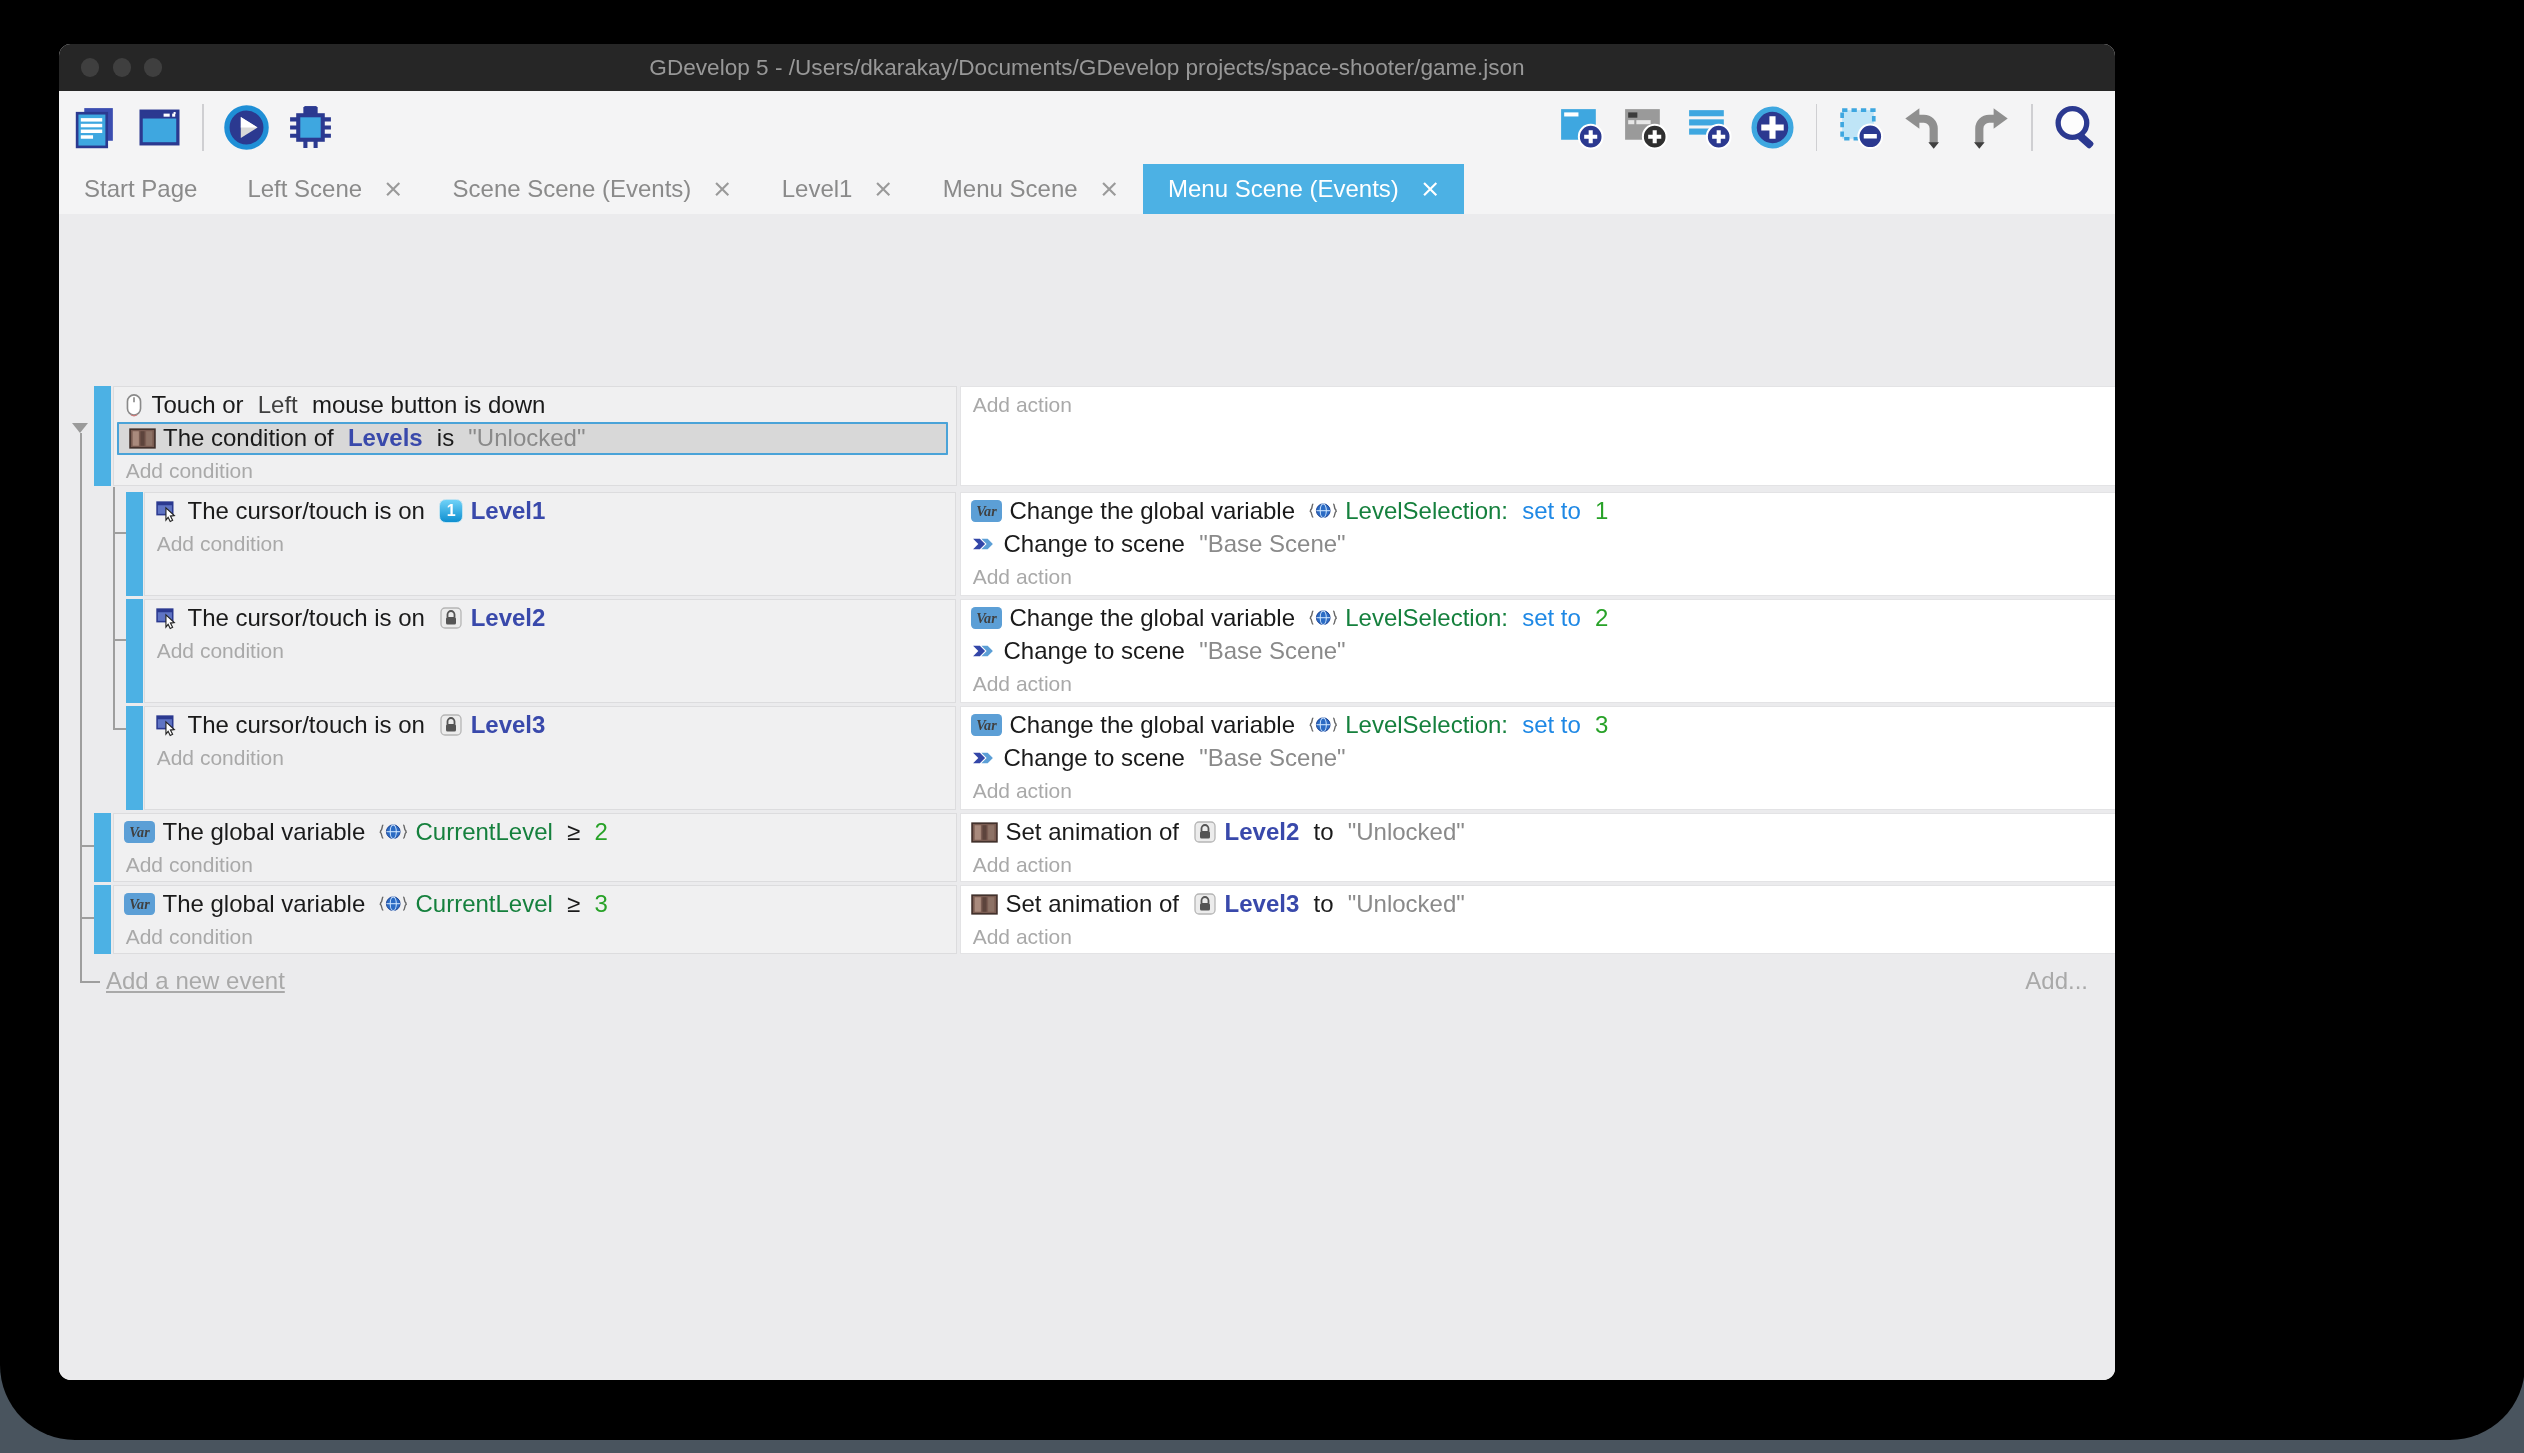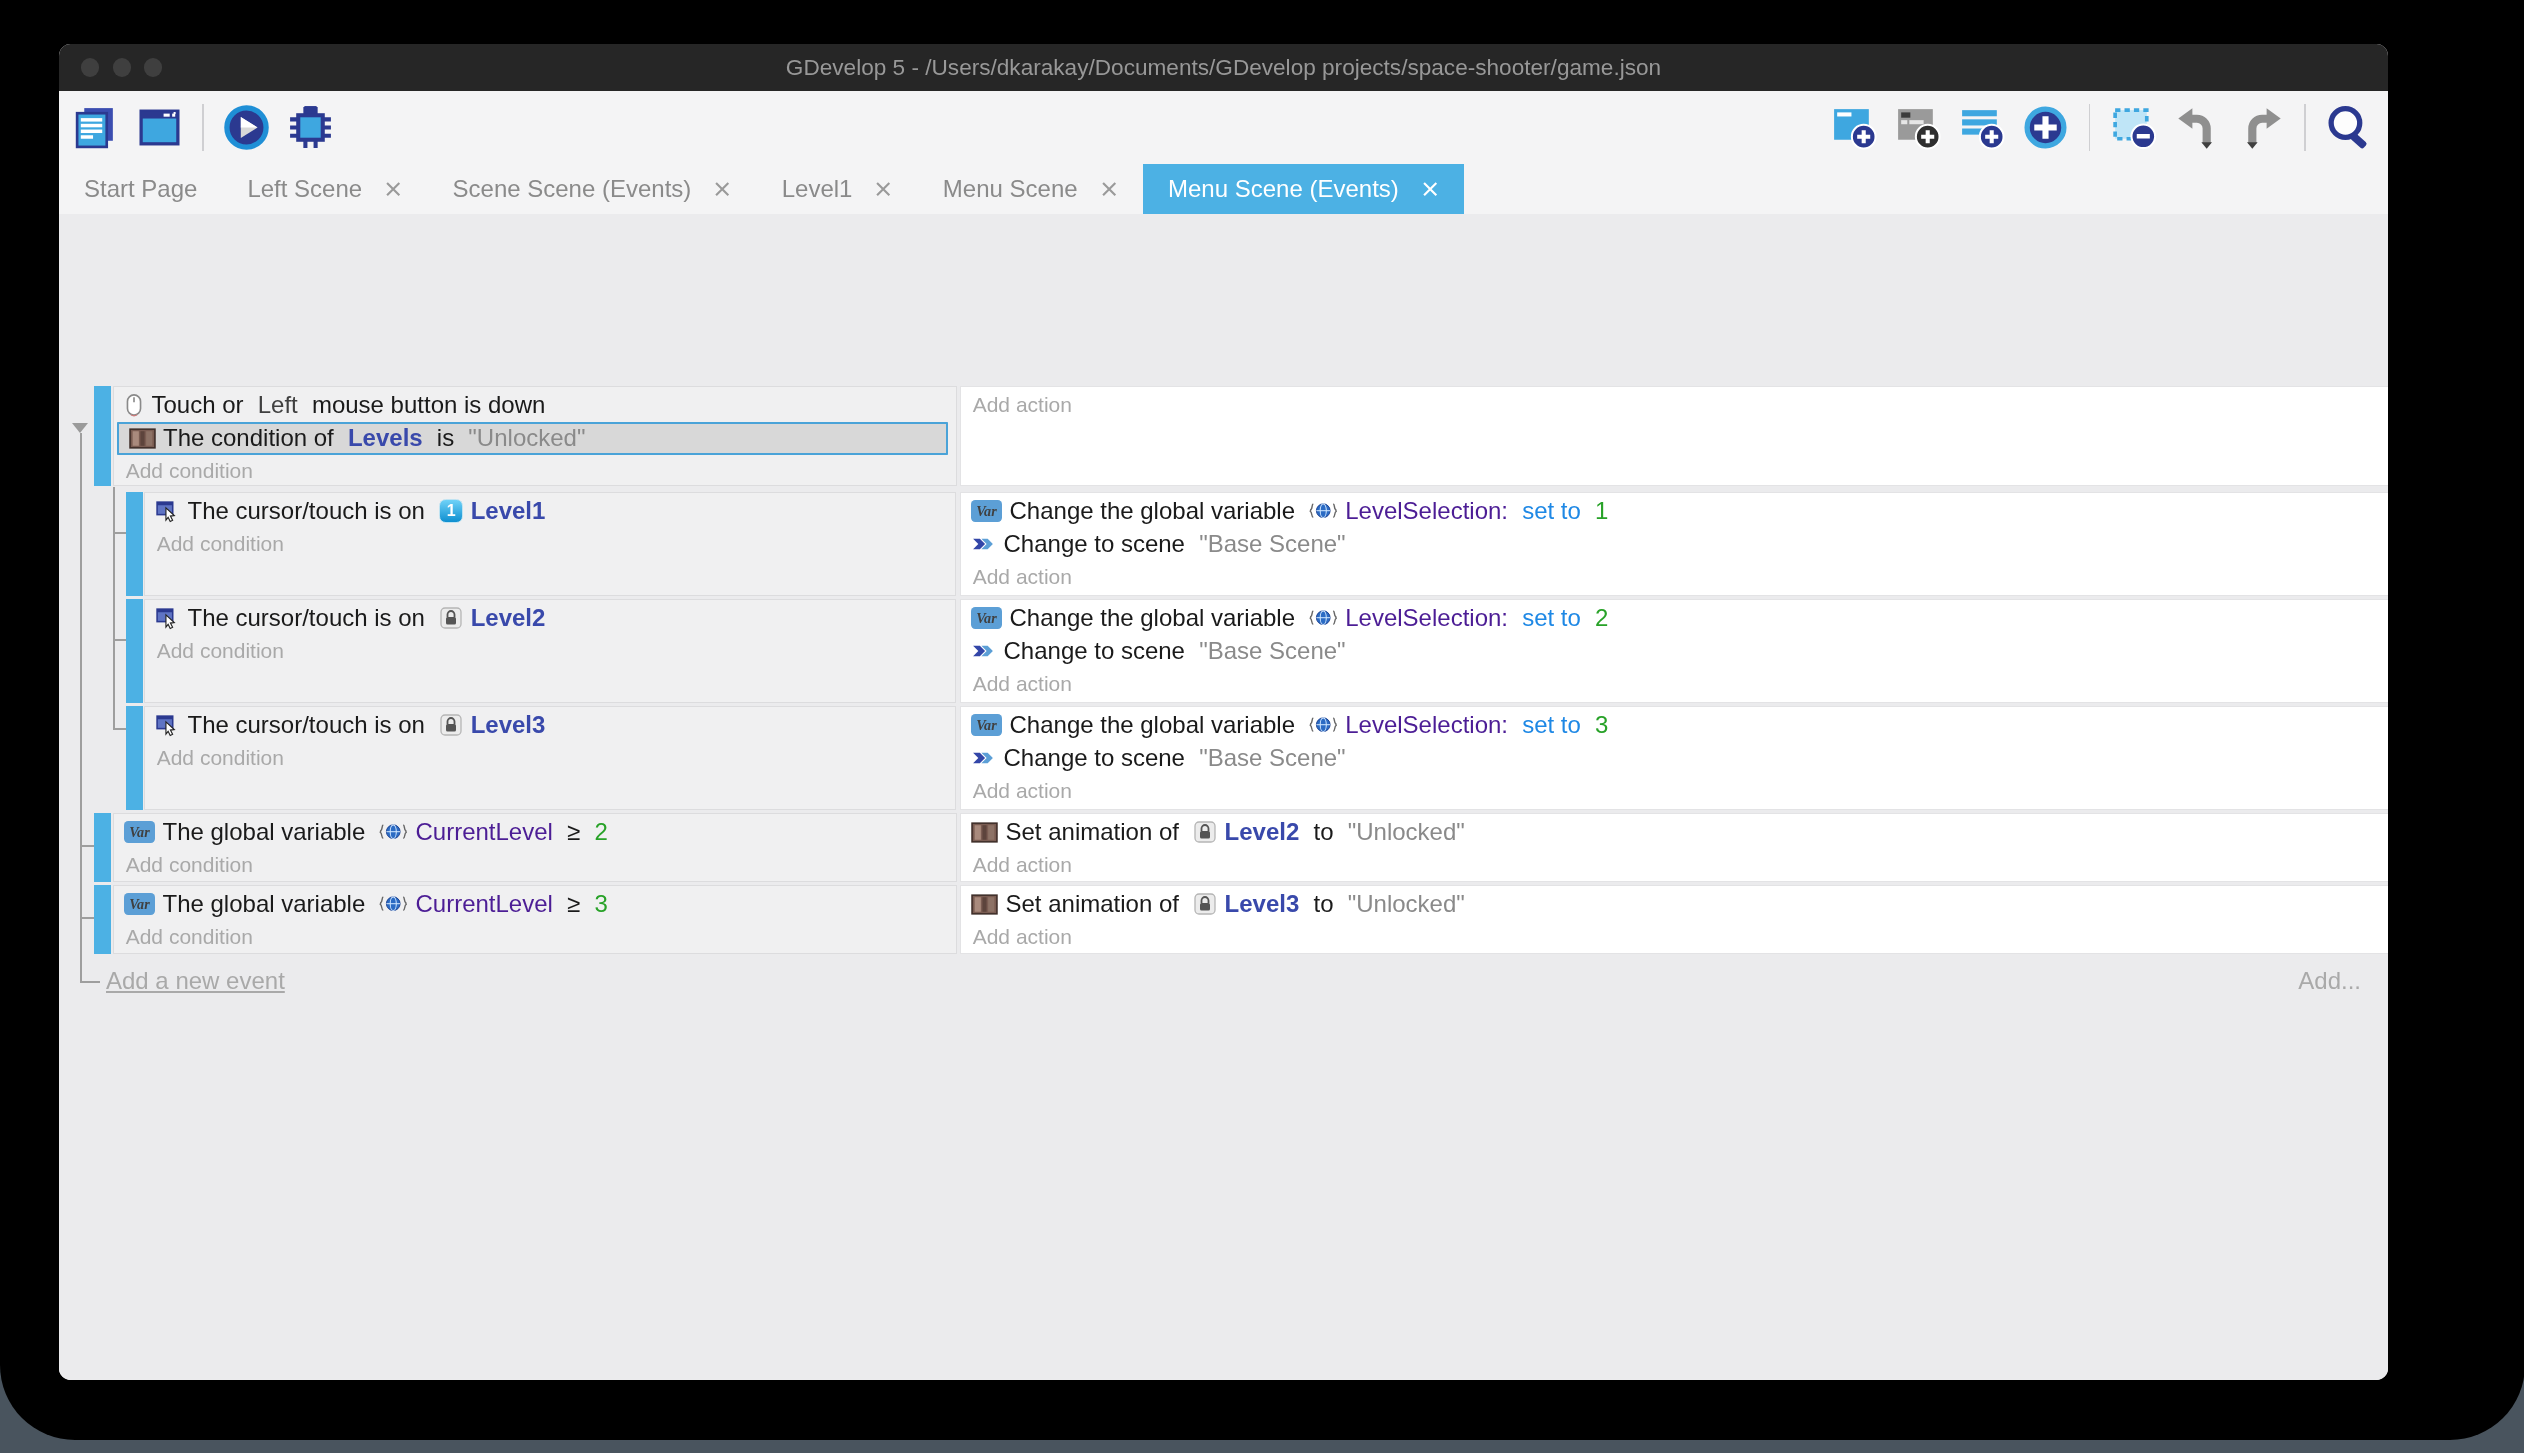--- a/index.html
+++ b/index.html
@@ -1,19 +1,19 @@
 <!DOCTYPE html>
 <html style="font-size:13.4px"><head>
 <meta charset="utf-8">
 <style>
   html,body{margin:0;padding:0;}
   body{width:2525px;height:1453px;background:#49545e;position:relative;overflow:hidden;
        font-family:"Liberation Sans", sans-serif;}
   #frame{position:absolute;left:0;top:0;right:0;bottom:13.4px;background:#000;border-radius:0 0 75px 75px;}
-  #win{position:absolute;left:59px;top:44px;width:2329px;height:1336px;background:#f4f4f5;
+  #win{position:absolute;left:59px;top:44px;width:2056px;height:1336px;background:#f4f4f5;
        border-radius:11.7px;overflow:hidden;}
   
   #titlebar{position:absolute;left:0;top:0;width:100%;height:47px;background:#262626;}
   .dot{position:absolute;top:14.2px;width:18.4px;height:18.4px;border-radius:50%;background:#3f3f3f;}
   #title{position:absolute;left:0;right:0;top:0;height:47px;line-height:47px;text-align:center;
          color:#989898;font-size:22.6px;white-space:nowrap;}
   
   #toolbar{position:absolute;left:0;top:47px;width:100%;height:73px;background:#f4f4f5;
            border-bottom:0.8px solid #e4e4e6;}
   .tgroup{position:absolute;top:0;height:73px;display:flex;align-items:center;gap:15px;}
@@ -30,21 +30,21 @@
   
   #sheet{position:absolute;left:0;top:170px;right:0;bottom:0;background:#ebebed;}
   .bar{position:absolute;width:16.7px;background:#4cb1e4;}
   .cbox{position:absolute;background:#f0f0f1;border:0.8px solid #dcdcde;box-sizing:border-box;padding-top:1.7px;}
   .abox{position:absolute;background:#ffffff;border:0.8px solid #e3e3e5;box-sizing:border-box;padding-top:1.7px;}
   .row{height:33px;display:flex;align-items:center;gap:7.5px;padding-left:10px;font-size:24px;
        color:#1a1a1a;white-space:pre;box-sizing:border-box;}
   .row.sel{background:#d8d8d8;border:2.5px solid #4aa3d8;margin:0 8.4px 0 2.5px;border-radius:0.8px;}
   .addrow{height:32px;display:flex;align-items:center;padding-left:11.7px;color:#a9a9a9;font-size:21px;}
   .tx{color:#1a1a1a;} .mut{color:#404040;} .obj{color:#3949ab;font-weight:bold;}
-  .var{color:#4c1d95;} .st{color:#1e88e5;} .num{color:#28a228;} .str{color:#8a8a8a;}
+  .var{color:#15803d;} .st{color:#1e88e5;} .num{color:#28a228;} .str{color:#8a8a8a;}
   .ic{display:inline-flex;align-items:center;justify-content:center;}
   .varic{width:31px;height:22.6px;border-radius:4.2px;background:#5c9fd6;color:#404040;
          font-family:"Liberation Serif",serif;font-style:italic;font-size:14.2px;font-weight:bold;
          display:inline-flex;align-items:center;justify-content:center;}
   .l1{width:24px;height:24px;border-radius:6.7px;background:linear-gradient(#6fd2f8,#0f8fd0);
       border:1.7px solid #bfe3f2;color:#fff;font-size:16px;font-weight:bold;
       display:inline-flex;align-items:center;justify-content:center;box-sizing:border-box;}
   
   .tl{position:absolute;background:#9e9e9e;}
   #tri{position:absolute;width:0;height:0;border:8.4px solid transparent;border-top:10px solid #9a9a9a;}

